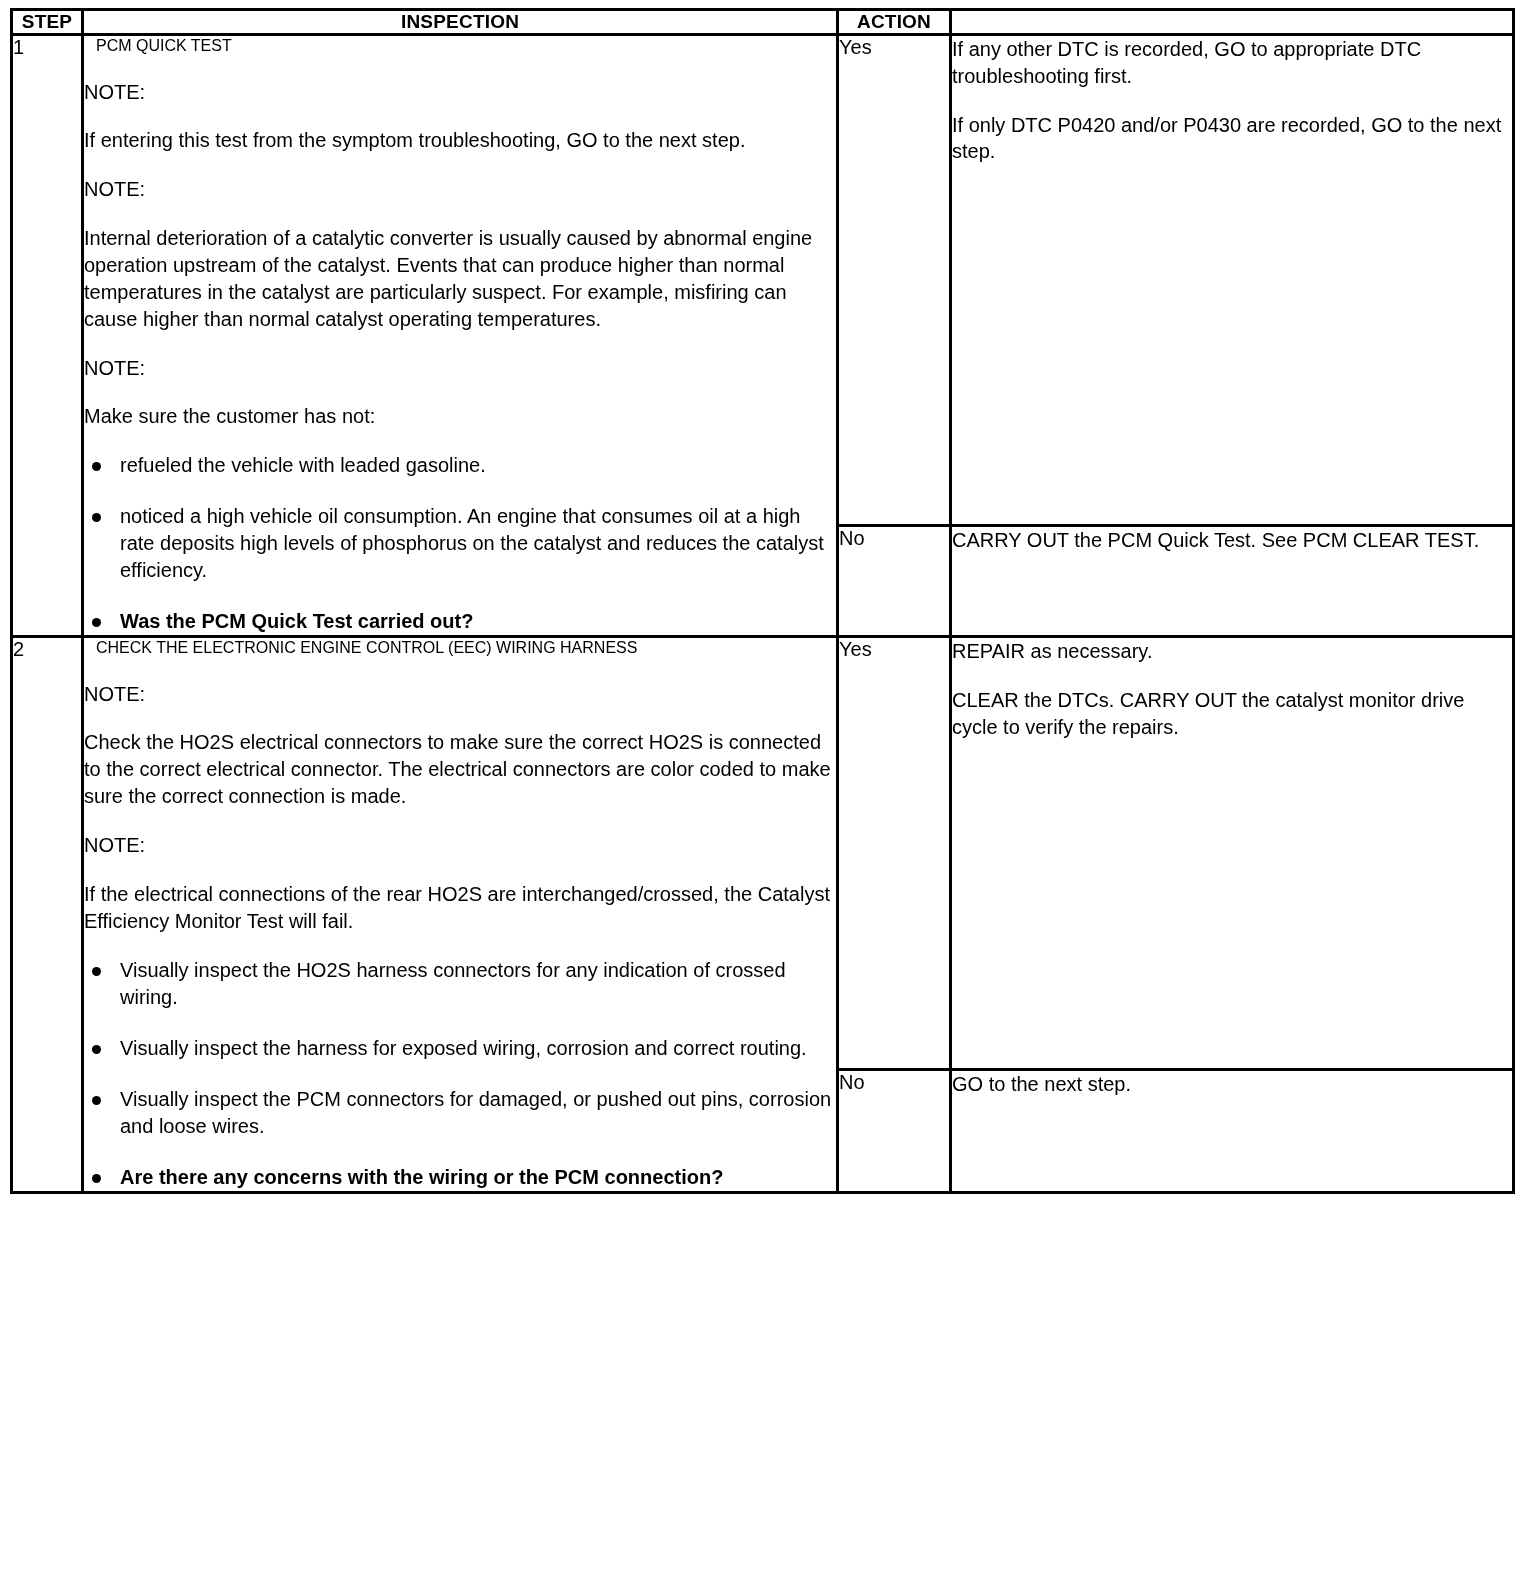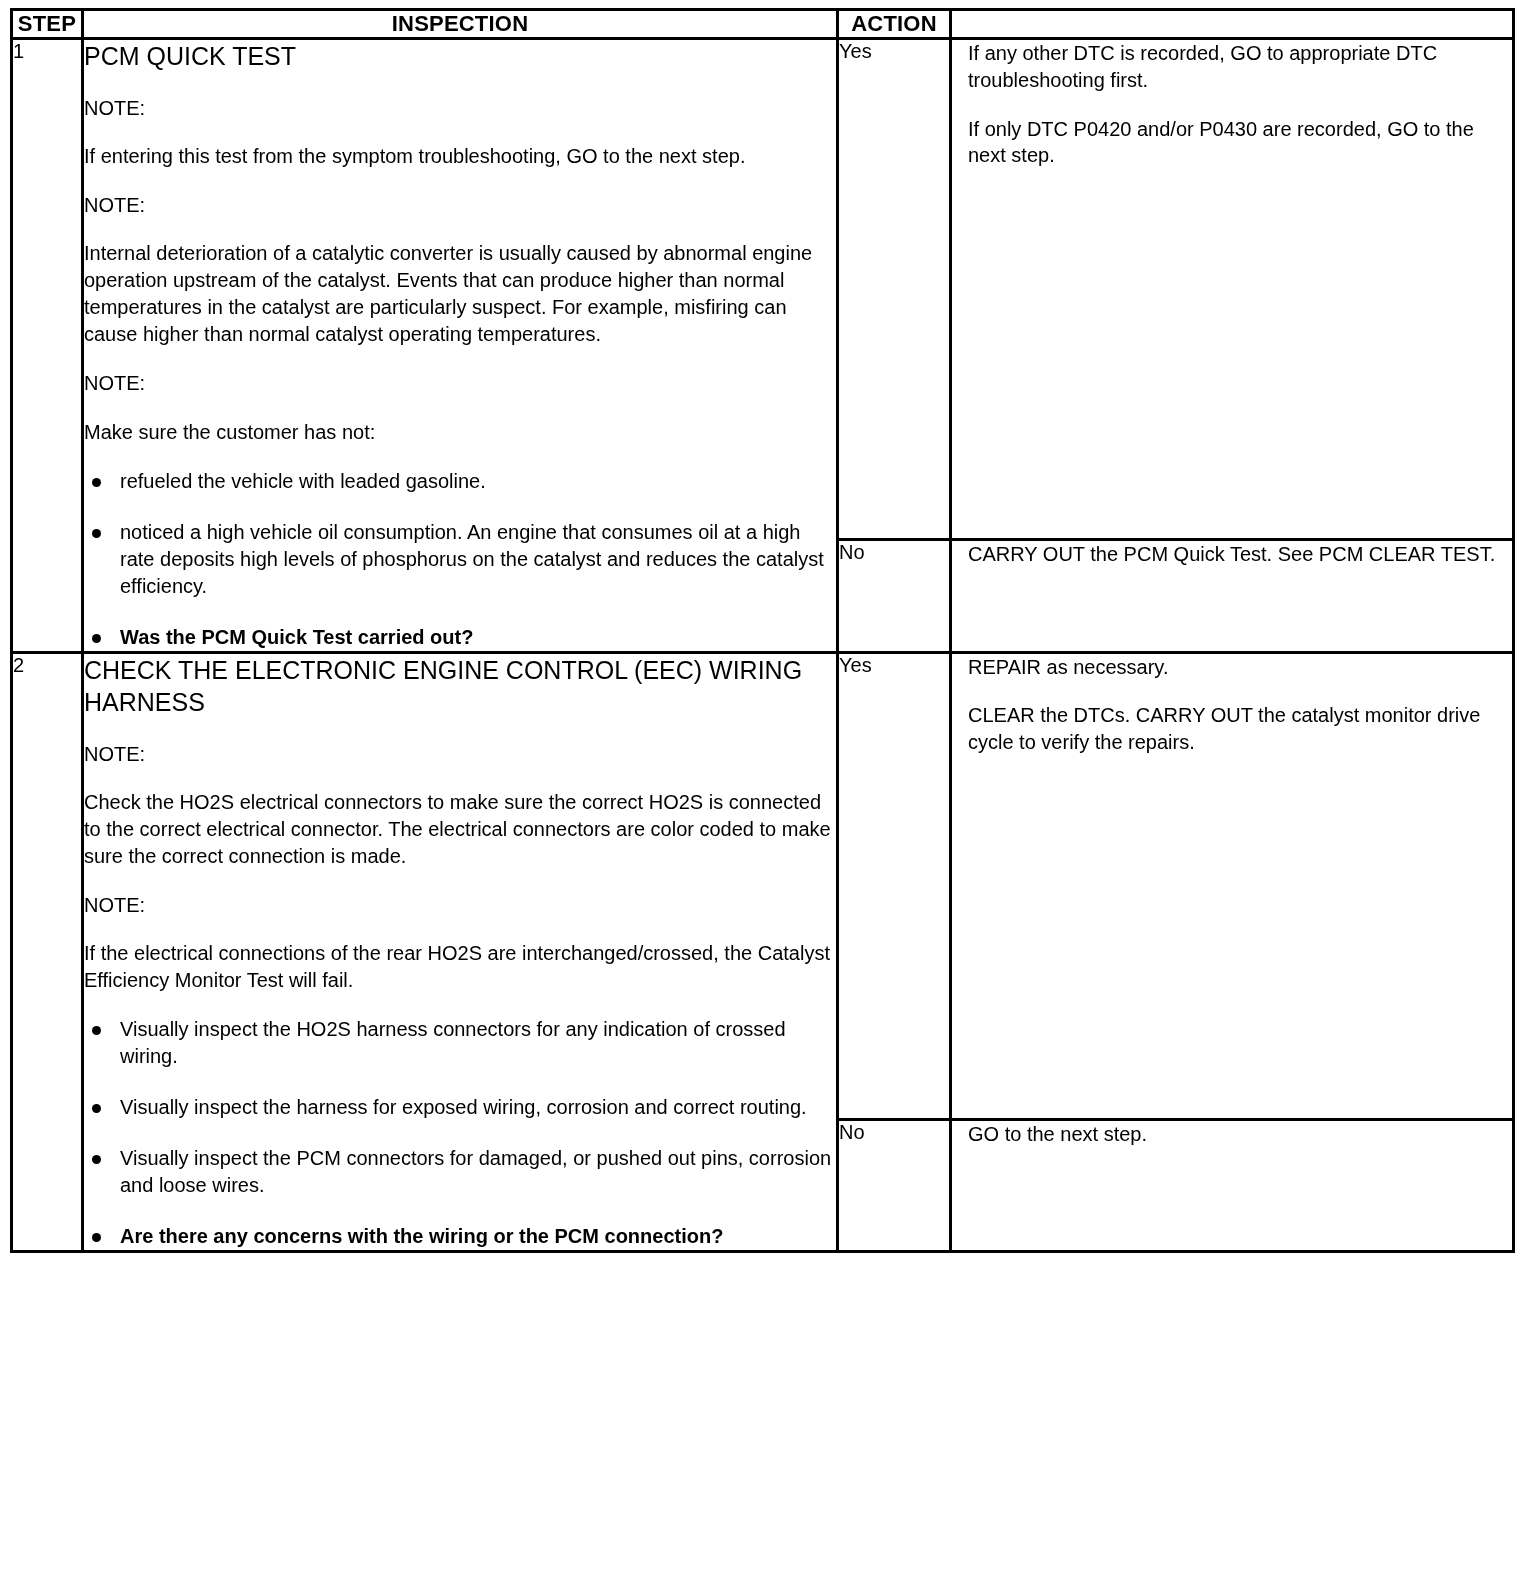--- a/index.html
+++ b/index.html
@@ -23,21 +23,21 @@
     border-collapse: collapse;
     width: 1496px;
     table-layout: fixed;
   }
   table.proc td, table.proc th {
     border: 3px solid #000000;
     vertical-align: top;
     padding: 0;
   }
   th.hdr {
-    font-size: 22px;
+    font-size: 19px;
     font-weight: bold;
     text-align: center;
     padding: 6px 0 7px 0;
     letter-spacing: 0.2px;
   }
   th.hdr-step { width: 68px; text-align: center; }
   th.hdr-insp { width: 752px; margin-left: 48px; }
   th.hdr-action { width: 110px; }
   th.hdr-blank { width: 560px; }
 
@@ -56,23 +56,24 @@
     padding: 10px 0 0 8px;
     vertical-align: middle;
   }
   td.act {
     font-size: 20px;
     padding: 10px 14px 10px 14px;
     line-height: 1.34;
     vertical-align: middle;
   }
   .title {
-    font-size: 25px;
+    font-size: 16px;
     margin: 0 0 22px 0;
     line-height: 1.3;
+    padding-left: 12px;
   }
   .note {
     font-size: 20px;
     font-weight: normal;
     margin: 0 0 22px 0;
   }
   .para {
     font-size: 20px;
     margin: 0 0 22px 0;
     line-height: 1.35;
@@ -94,21 +95,21 @@
     content: "";
     position: absolute;
     left: -28px;
     top: 10px;
     width: 9px;
     height: 9px;
     background: #000;
     border-radius: 50%;
   }
   li.bold { font-weight: bold; }
-  .act p { margin: 0 0 22px 0; padding-left: 16px; }
+  .act p { margin: 0 0 22px 0; }
   .act p:last-child { margin-bottom: 0; }
 </style>
 </head>
 <body>
 
 <div class="page">
   <table class="proc">
     <thead>
       <tr>
         <th class="hdr hdr-step">STEP</th>

